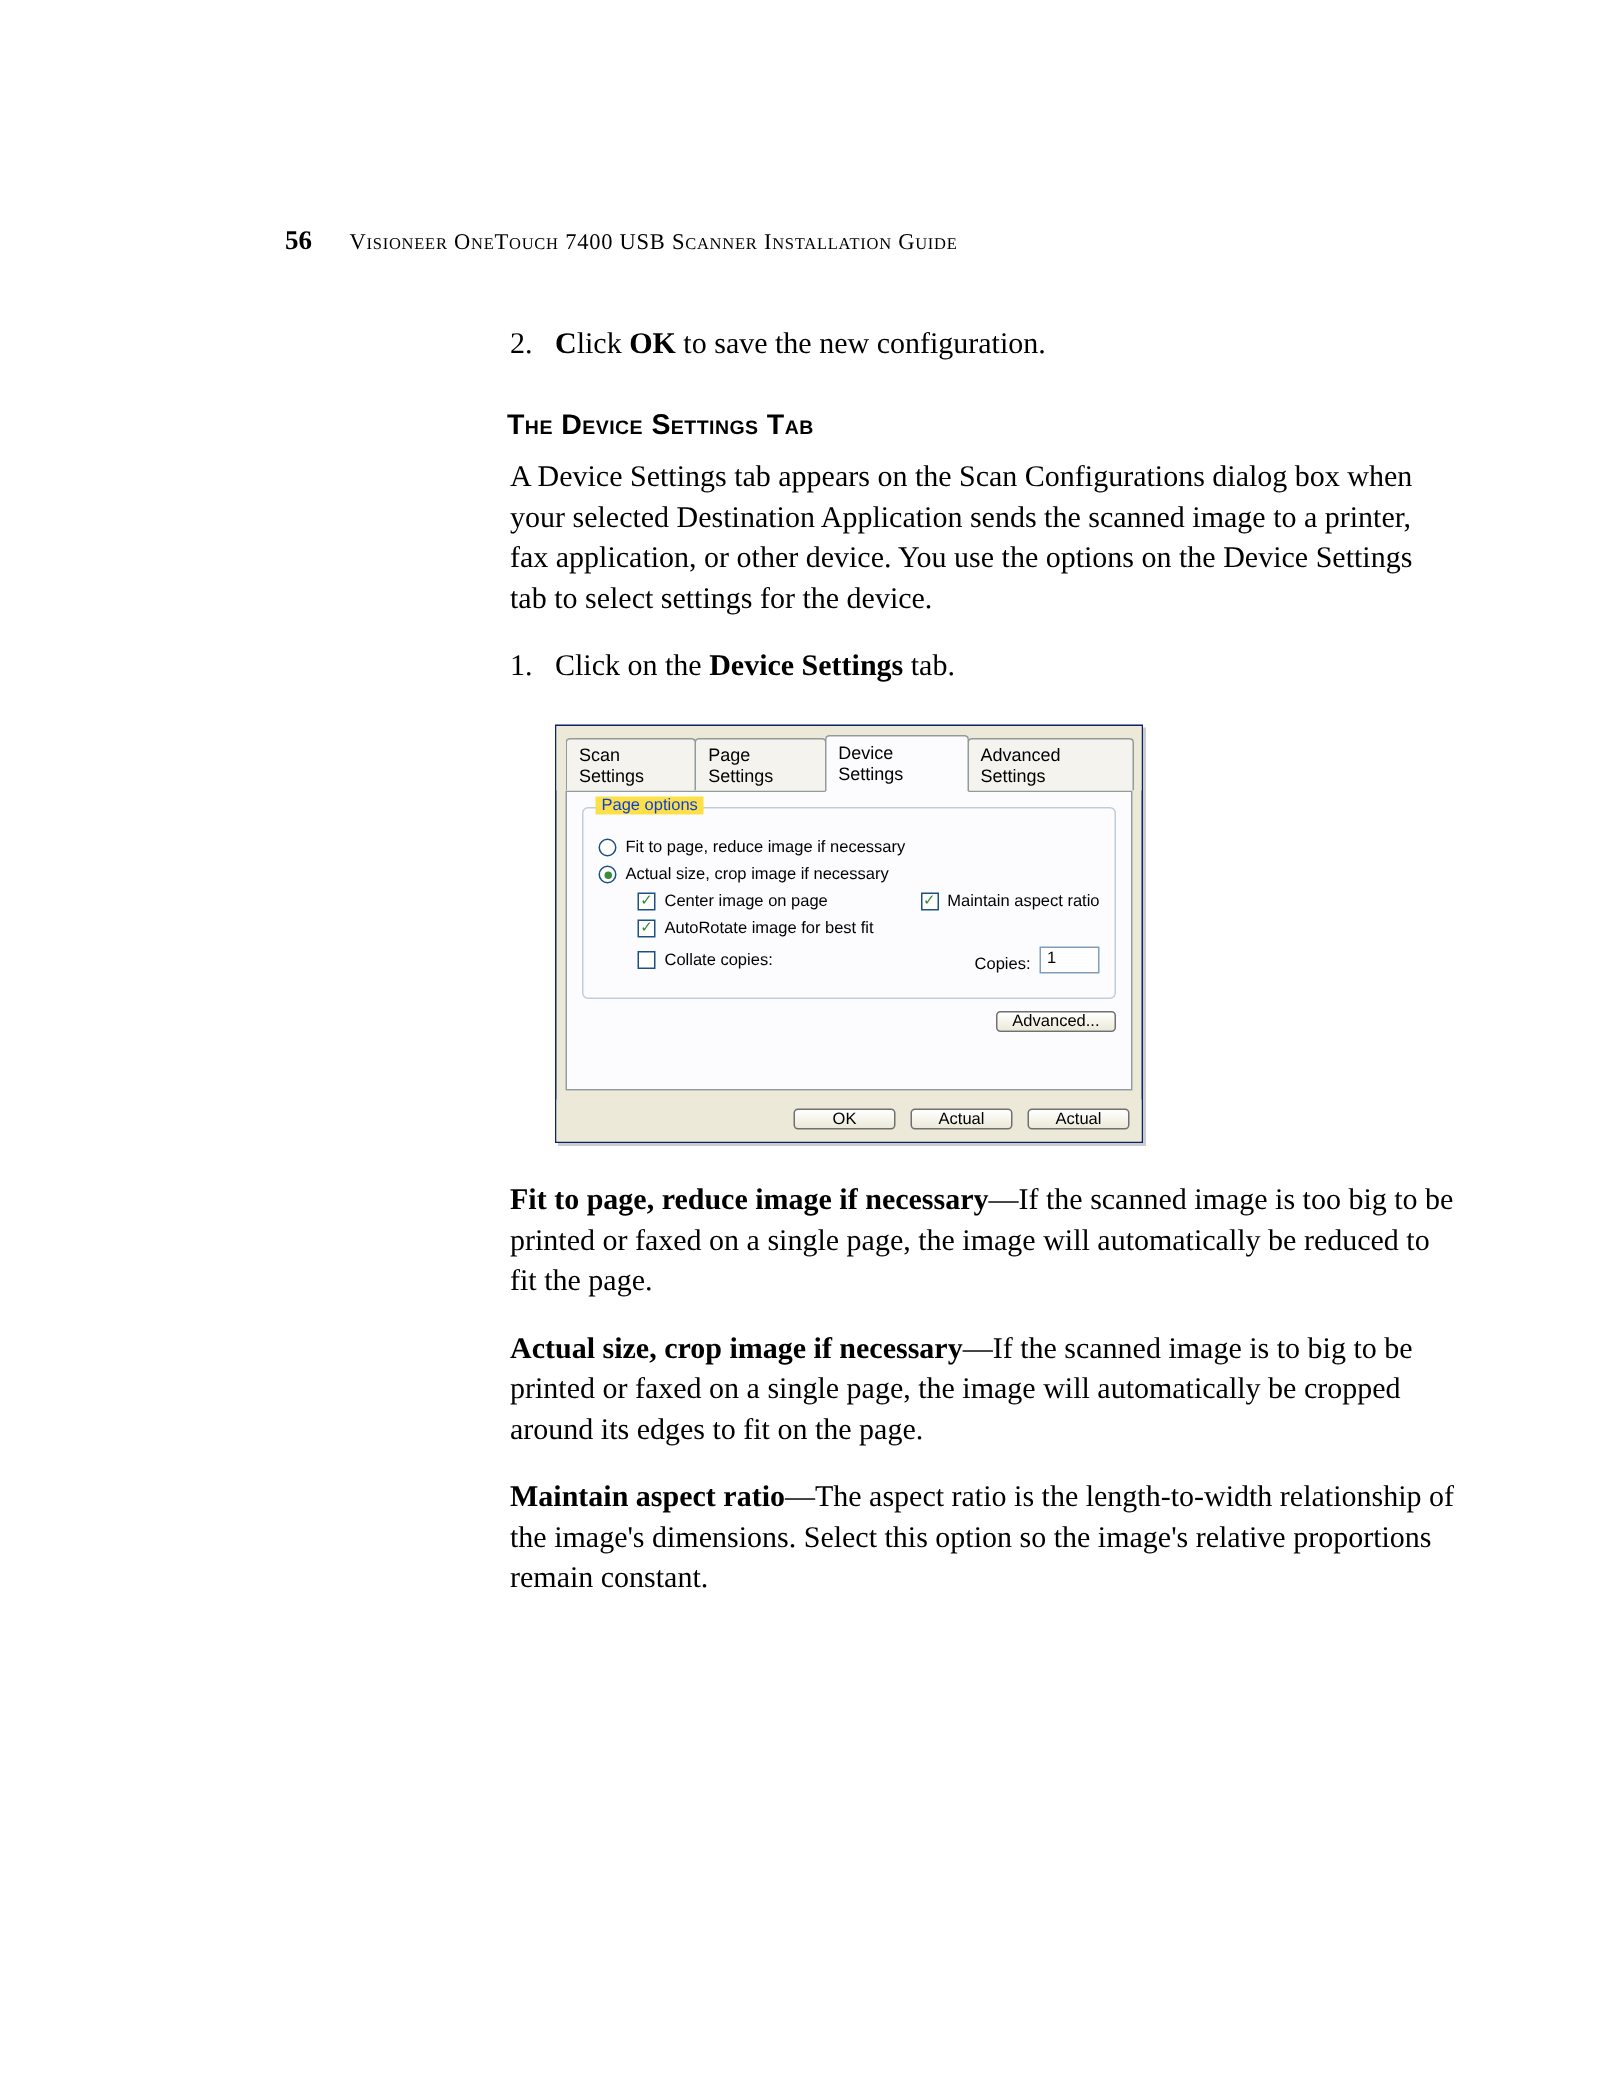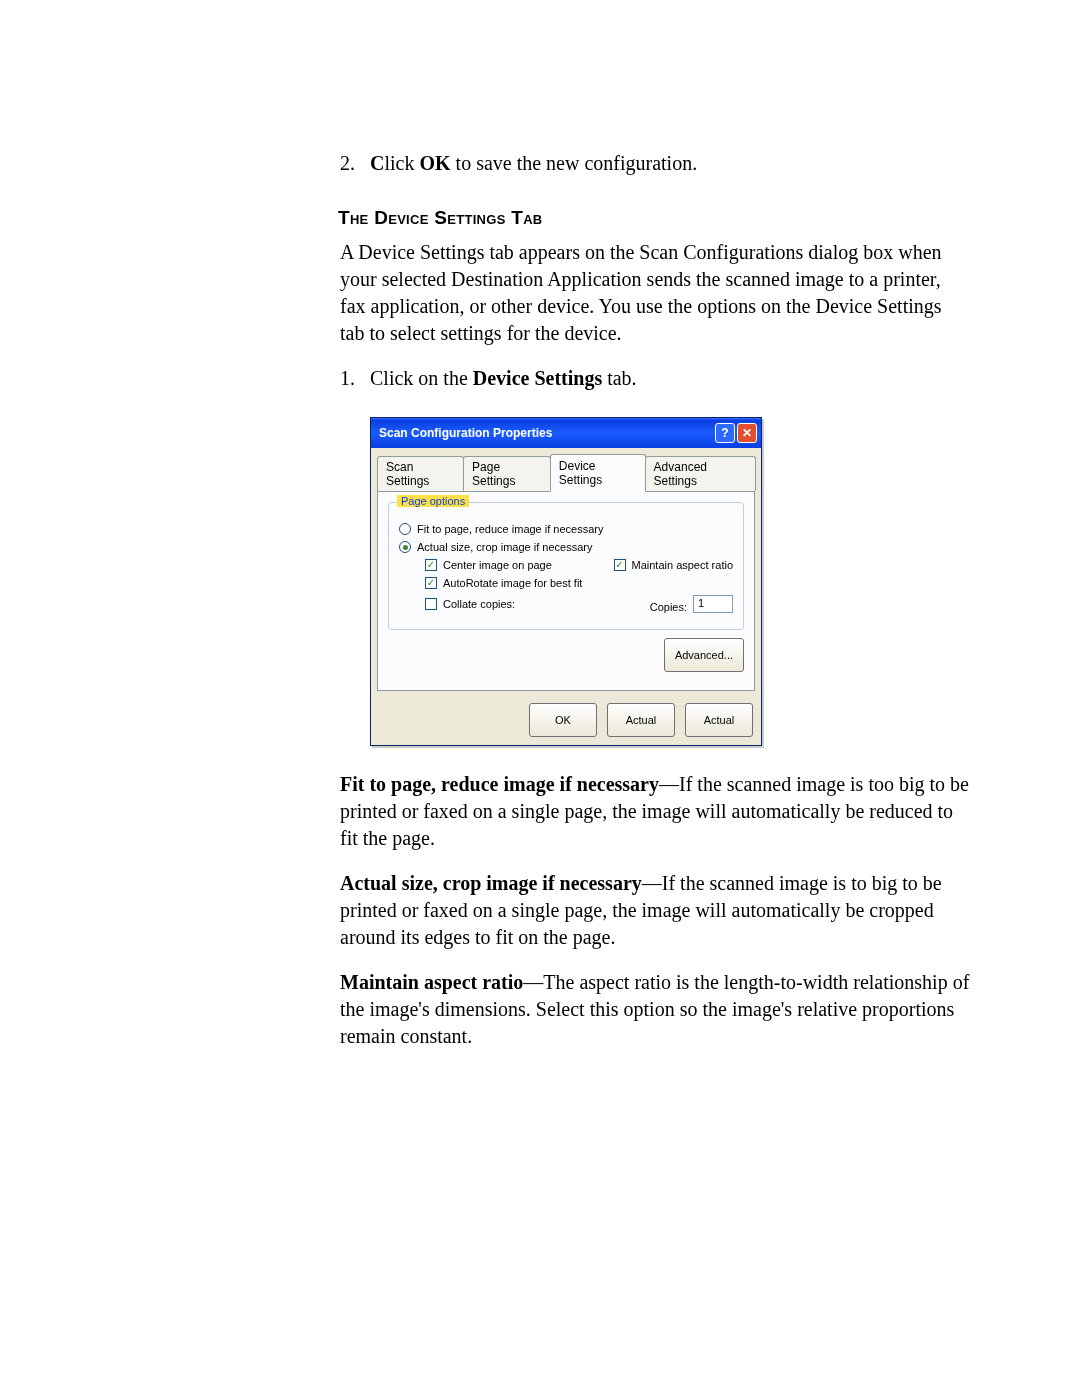--- a/index.html
+++ b/index.html
@@ -206,21 +206,21 @@
     font-size: 11px;
     box-sizing: border-box;
   }
   .adv-row {
     display: flex;
     justify-content: flex-end;
     margin-top: 6px;
   }
   .win-btn {
     min-width: 68px;
-    height: 34px;
+    height: 14px;
     border: 1px solid #707070;
     border-radius: 3px;
     background: linear-gradient(#fff,#ece9d8);
     font-size: 11px;
     padding: 0 10px;
     display: inline-flex;
     align-items: center;
     justify-content: center;
     box-sizing: border-box;
   }
@@ -230,20 +230,24 @@
     gap: 10px;
     padding: 6px 8px 8px 8px;
     background: #ece9d8;
   }
 </style>
 </head>
 <body>
 
 <div class="page">
 
+  <div class="header-line">
+    <span class="page-number">56</span>
+    <span class="header-text">Visioneer OneTouch 7400 USB Scanner Installation Guide</span>
+  </div>
 
   <div class="body-col">
 
     <ol class="custom">
       <li>
         <span class="num">2.</span>
         <span class="txt">
           <span><b><span>C</span></b><span>lick </span><b>OK</b><span> to save the new configuration.</span></span>
         </span>
       </li>
@@ -256,25 +260,20 @@
       <li>
         <span class="num">1.</span>
         <span class="txt">
           <span>Click on the </span><b>Device Settings</b><span> tab.</span>
         </span>
       </li>
     </ol>
 
     <div class="dialog-wrap">
       <div class="dialog">
-        <div class="titlebar">
-          <span class="title-text">Scan Configuration Properties</span>
-          <span class="tb-btn tb-help">?</span>
-          <span class="tb-btn tb-close">✕</span>
-        </div>
         <div class="tabs-row">
           <div class="tab">Scan Settings</div>
           <div class="tab">Page Settings</div>
           <div class="tab active">Device Settings</div>
           <div class="tab">Advanced Settings</div>
         </div>
         <div class="tab-panel">
           <div class="groupbox">
             <span class="group-legend">Page options</span>
 

